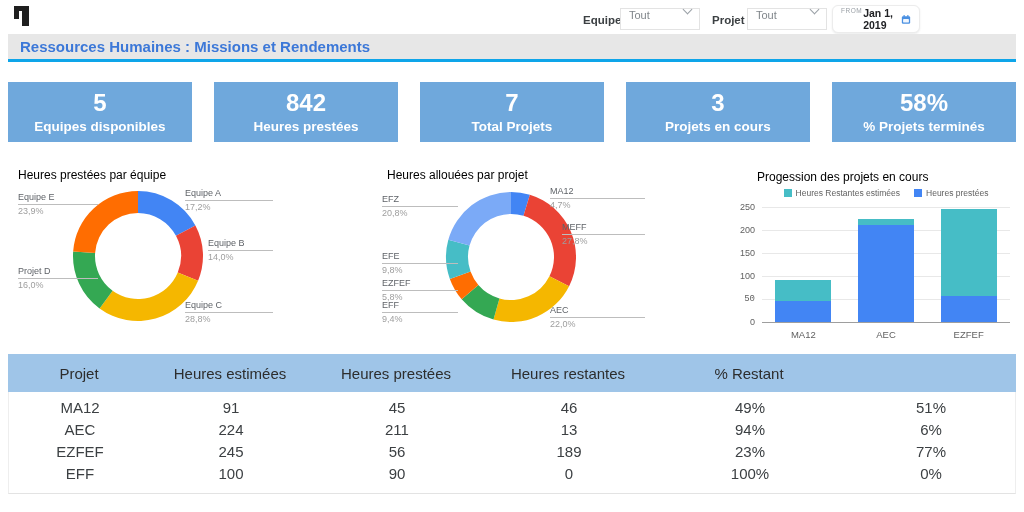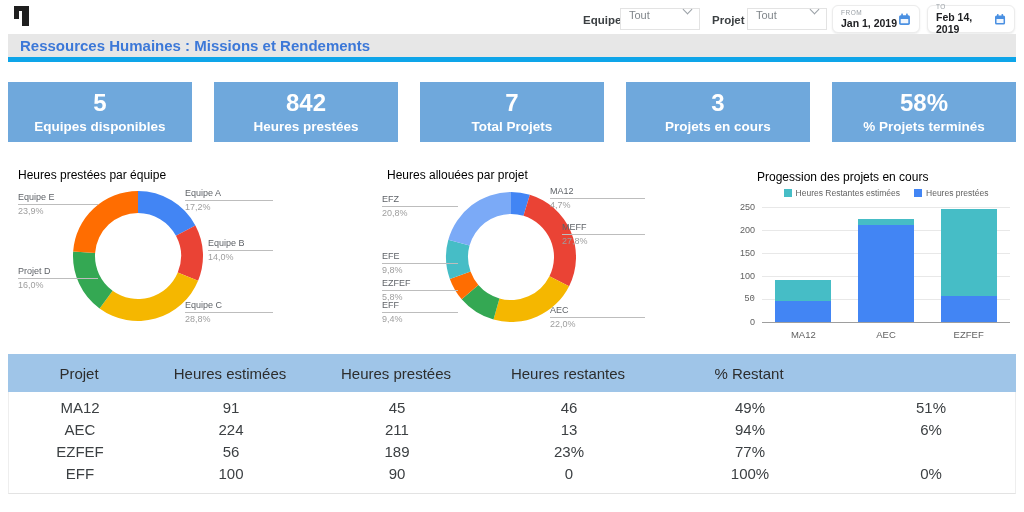--- a/index.html
+++ b/index.html
@@ -10,27 +10,27 @@
   .logo{position:absolute;left:14px;top:6px;}
   .flt-label{position:absolute;font-size:11.5px;font-weight:700;color:#3c4043;top:14px;}
   .select{position:absolute;top:8px;height:22px;width:80px;border:1px solid #e3e3e3;background:#fff;
           display:flex;align-items:flex-start;justify-content:space-between;padding:0 8px;box-sizing:border-box;}
   .select .val{font-size:11px;color:#80868b;}
   .chev{width:6px;height:6px;border-right:1.5px solid #9aa0a6;border-bottom:1.5px solid #9aa0a6;
         transform:rotate(45deg);margin-top:-3px;}
   .datebox{position:absolute;top:5px;height:28px;width:88px;border:1px solid #ececec;border-radius:6px;
            background:#fff;box-shadow:0 1px 2px rgba(60,64,67,.10);display:flex;align-items:center;
            justify-content:space-between;padding:2px 8px;box-sizing:border-box;}
-  .datebox .col{display:flex;flex-direction:column;gap:1px;}
+  .datebox .col{display:flex;gap:1px;}
   .datebox .lbl{font-size:6.5px;letter-spacing:.5px;color:#9aa0a6;text-transform:uppercase;}
   .datebox .val{font-size:10.5px;font-weight:700;color:#202124;}
 
   
   .titlebar{position:absolute;left:8px;top:34px;width:1008px;height:28px;background:#e7e7e7;
-            border-bottom:5px solid #0ea5e9;display:flex;align-items:center;padding-left:12px;box-sizing:border-box;}
+            border-bottom:3px solid #0ea5e9;display:flex;align-items:center;padding-left:12px;box-sizing:border-box;}
   .titlebar .t{color:#3C78D8;font-weight:700;font-size:15px;}
 
   
   .kpi{position:absolute;top:82px;width:184px;height:60px;background:#6FA8DC;color:#fff;
        display:flex;flex-direction:column;align-items:center;justify-content:center;gap:3px;}
   .kpi .v{font-size:24px;font-weight:700;line-height:26px;}
   .kpi .l{font-size:13.5px;font-weight:700;}
 
   
   .chart-title{position:absolute;font-size:12px;color:#000000;}
@@ -93,32 +93,20 @@
       <span class="val">Jan 1, 2019</span>
     </span>
     <svg width="13" height="13" viewBox="0 0 24 24">
       <rect x="2" y="4" width="20" height="18" rx="3" fill="#4A90E2"></rect>
       <rect x="5" y="11" width="14" height="8" rx="1" fill="#fff" opacity="0.92"></rect>
       <rect x="6" y="1" width="3" height="5" rx="1" fill="#4A90E2"></rect>
       <rect x="15" y="1" width="3" height="5" rx="1" fill="#4A90E2"></rect>
     </svg>
   </div>
 
-  <div class="datebox" style="left:927px;">
-    <span class="col">
-      <span class="lbl">TO</span>
-      <span class="val">Feb 14, 2019</span>
-    </span>
-    <svg width="13" height="13" viewBox="0 0 24 24">
-      <rect x="2" y="4" width="20" height="18" rx="3" fill="#4A90E2"></rect>
-      <rect x="5" y="11" width="14" height="8" rx="1" fill="#fff" opacity="0.92"></rect>
-      <rect x="6" y="1" width="3" height="5" rx="1" fill="#4A90E2"></rect>
-      <rect x="15" y="1" width="3" height="5" rx="1" fill="#4A90E2"></rect>
-    </svg>
-  </div>
 
   <div class="titlebar">
     <span class="t">Ressources Humaines : Missions et Rendements</span>
   </div>
 
   <div class="kpi" style="left:8px;">
     <span class="v">5</span>
     <span class="l">Equipes disponibles</span>
   </div>
   <div class="kpi" style="left:214px;">
@@ -264,20 +252,21 @@
         <div class="tr">
           <div class="td">AEC</div>
           <div class="td">224</div>
           <div class="td">211</div>
           <div class="td">13</div>
           <div class="td">94%</div>
           <div class="td">6%</div>
         </div>
         <div class="tr">
           <div class="td">EZFEF</div>
+          <div class="td">245</div>
           <div class="td">56</div>
           <div class="td">189</div>
           <div class="td">23%</div>
           <div class="td">77%</div>
         </div>
         <div class="tr">
           <div class="td">EFF</div>
           <div class="td">100</div>
           <div class="td">90</div>
           <div class="td">0</div>

